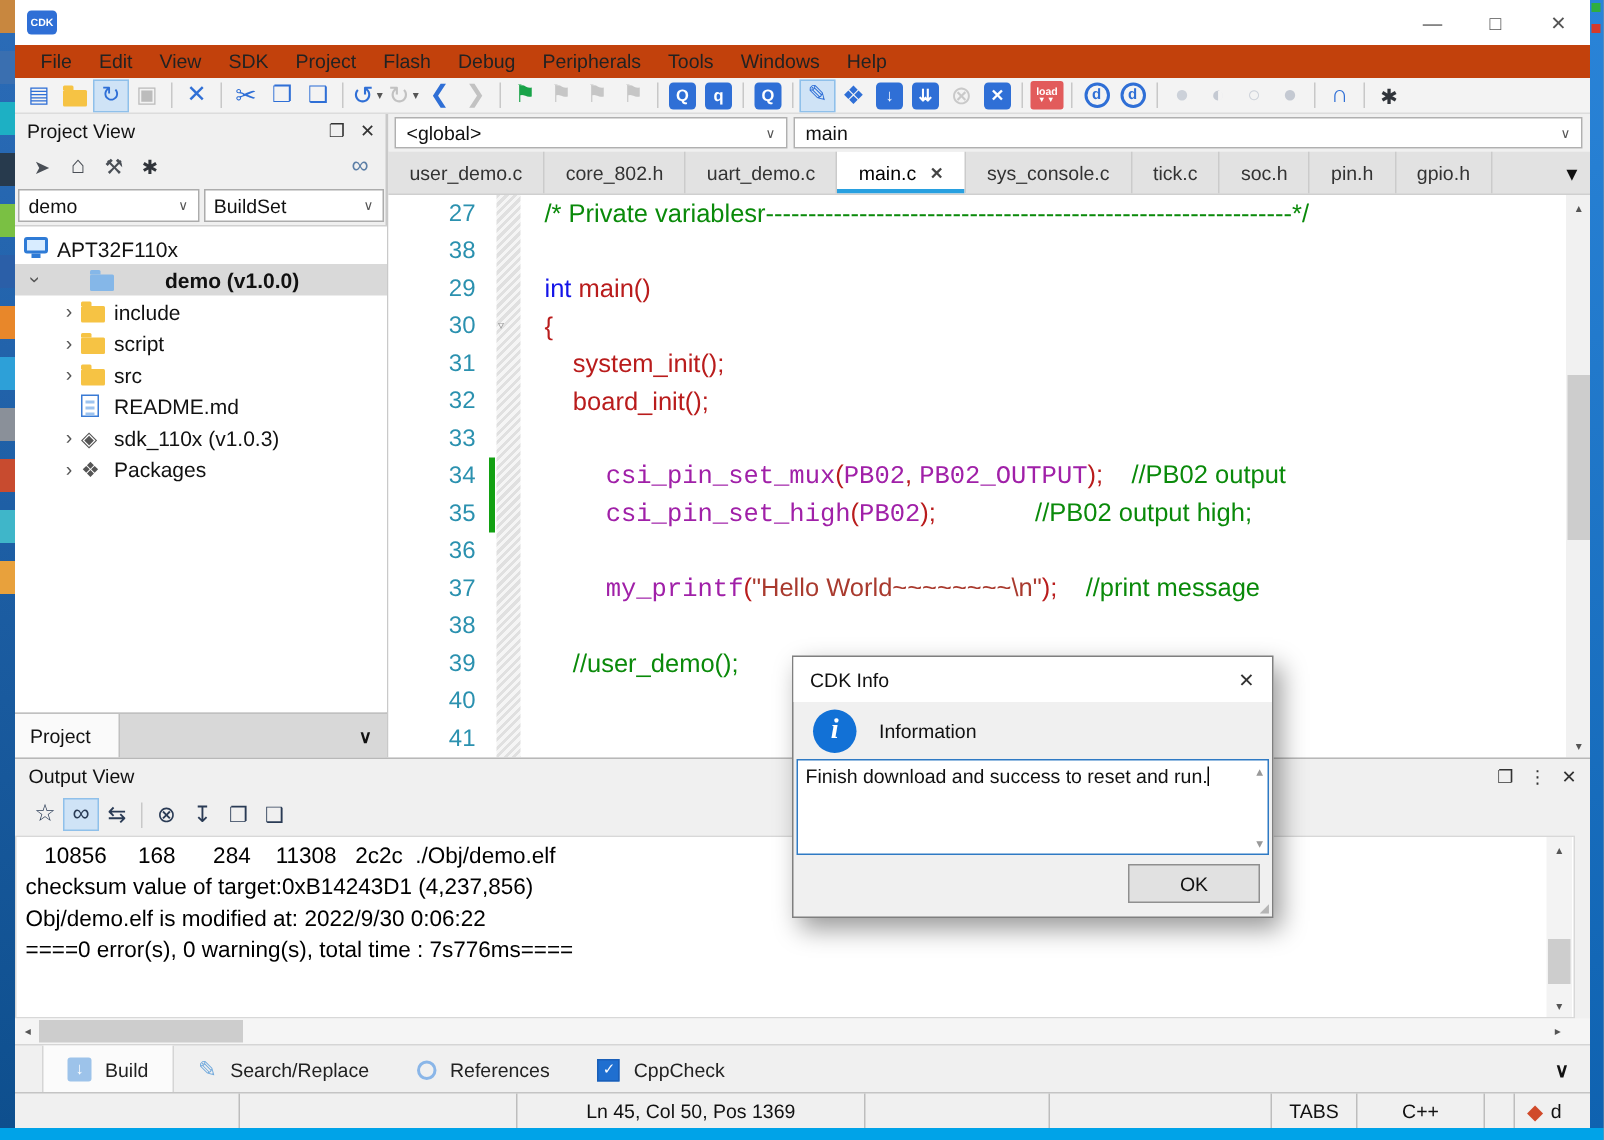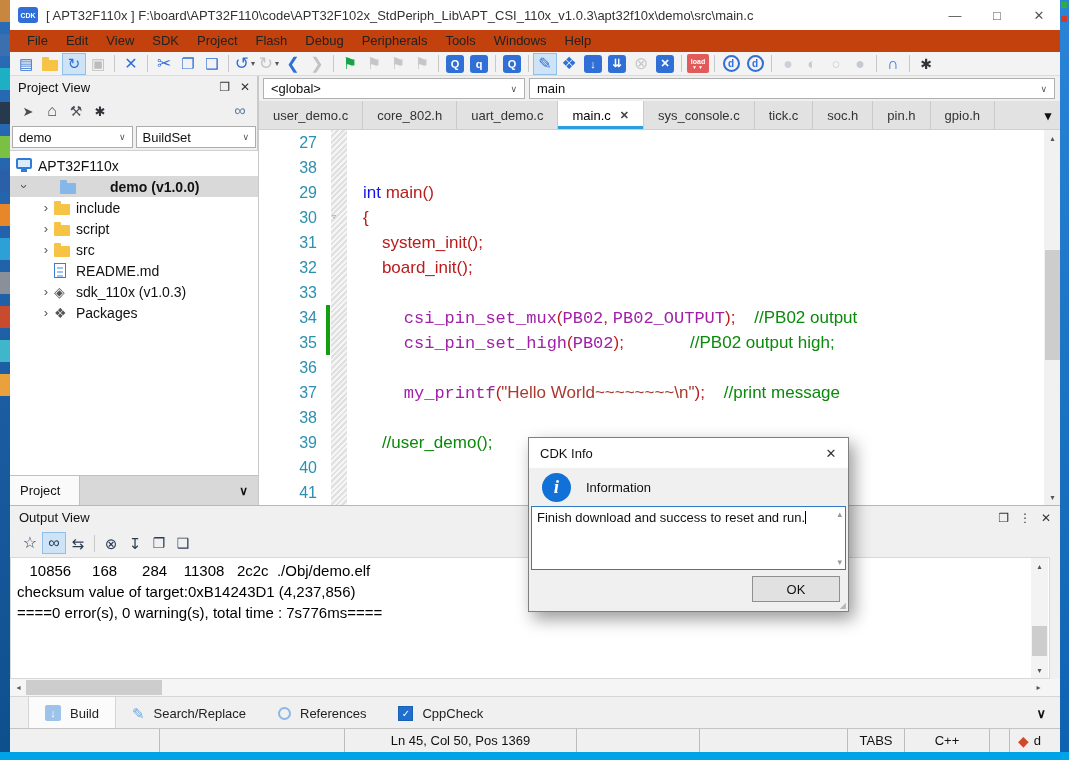--- a/index.html
+++ b/index.html
@@ -148,21 +148,20 @@
     <div class="blk" style="background: rgb(138, 144, 153); height: 22px;"></div>
     <div class="blk" style="background: rgb(200, 75, 47); height: 22px;"></div>
     <div class="blk" style="background: rgb(63, 182, 201); height: 22px;"></div>
     <div class="blk" style="background: rgb(232, 161, 60); height: 22px;"></div>
   </div>
 
 <div class="abs" id="win">
 
   <div class="abs" id="titlebar">
     <div id="app-logo">CDK</div>
-    <div id="window-title">[ APT32F110x ] F:\board\APT32F110\code\APT32F102x_StdPeriph_Lib\APT_CSI_110x_v1.0.3\apt32f10x\demo\src\main.c</div>
     <div id="win-controls">
         <span class="win-btn">—</span>
         <span class="win-btn">□</span>
         <span class="win-btn">✕</span>
       </div>
   </div>
 
   <div class="abs" id="menubar">
       <span class="menu-item">File</span>
       <span class="menu-item">Edit</span>
@@ -432,20 +431,21 @@
         <span class="etab">
           <span>gpio.h</span>
         </span>
         <span class="tab-overflow">▾</span>
       </div>
     <div class="abs" id="code">
       <div id="hatch"></div>
       <div id="code-rows">
           <div class="code-row">
             <span class="ln">27</span>
+            <span class="codetext"><span class="s-cmt">/* Private variablesr--------------------------------------------------------------*/</span></span>
           </div>
           <div class="code-row">
             <span class="ln">38</span>
             <span class="codetext"></span>
           </div>
           <div class="code-row">
             <span class="ln">29</span>
             <span class="codetext"><span class="s-kw">int</span><span class="s-pl"> main()</span></span>
           </div>
           <div class="code-row">
@@ -536,20 +536,21 @@
         <span class="tb-btn">
           <span class="glyph" style="color: rgb(42, 59, 85); font-size: 14px;">❐</span>
         </span>
         <span class="tb-btn">
           <span class="glyph" style="color: rgb(42, 59, 85); font-size: 14px;">❑</span>
         </span>
       </div>
     <div class="abs" id="ov-text">
         <div class="ov-line">   10856     168      284    11308   2c2c  ./Obj/demo.elf</div>
         <div class="ov-line">checksum value of target:0xB14243D1 (4,237,856)</div>
+        <div class="ov-line">Obj/demo.elf is modified at: 2022/9/30 0:06:22</div>
         <div class="ov-line">====0 error(s), 0 warning(s), total time : 7s776ms====</div>
       </div>
     <div class="abs" id="ov-vscroll">
       <span class="sb-arrow" style="top:0;">▴</span>
       <span class="sb-thumb" id="ov-thumb"></span>
       <span class="sb-arrow" style="bottom:0;">▾</span>
     </div>
     <div class="abs" id="ov-hscroll">
       <span class="sb-arrow" style="left:0;top:0;">◂</span>
       <span class="sb-thumb" id="ov-hthumb"></span>

